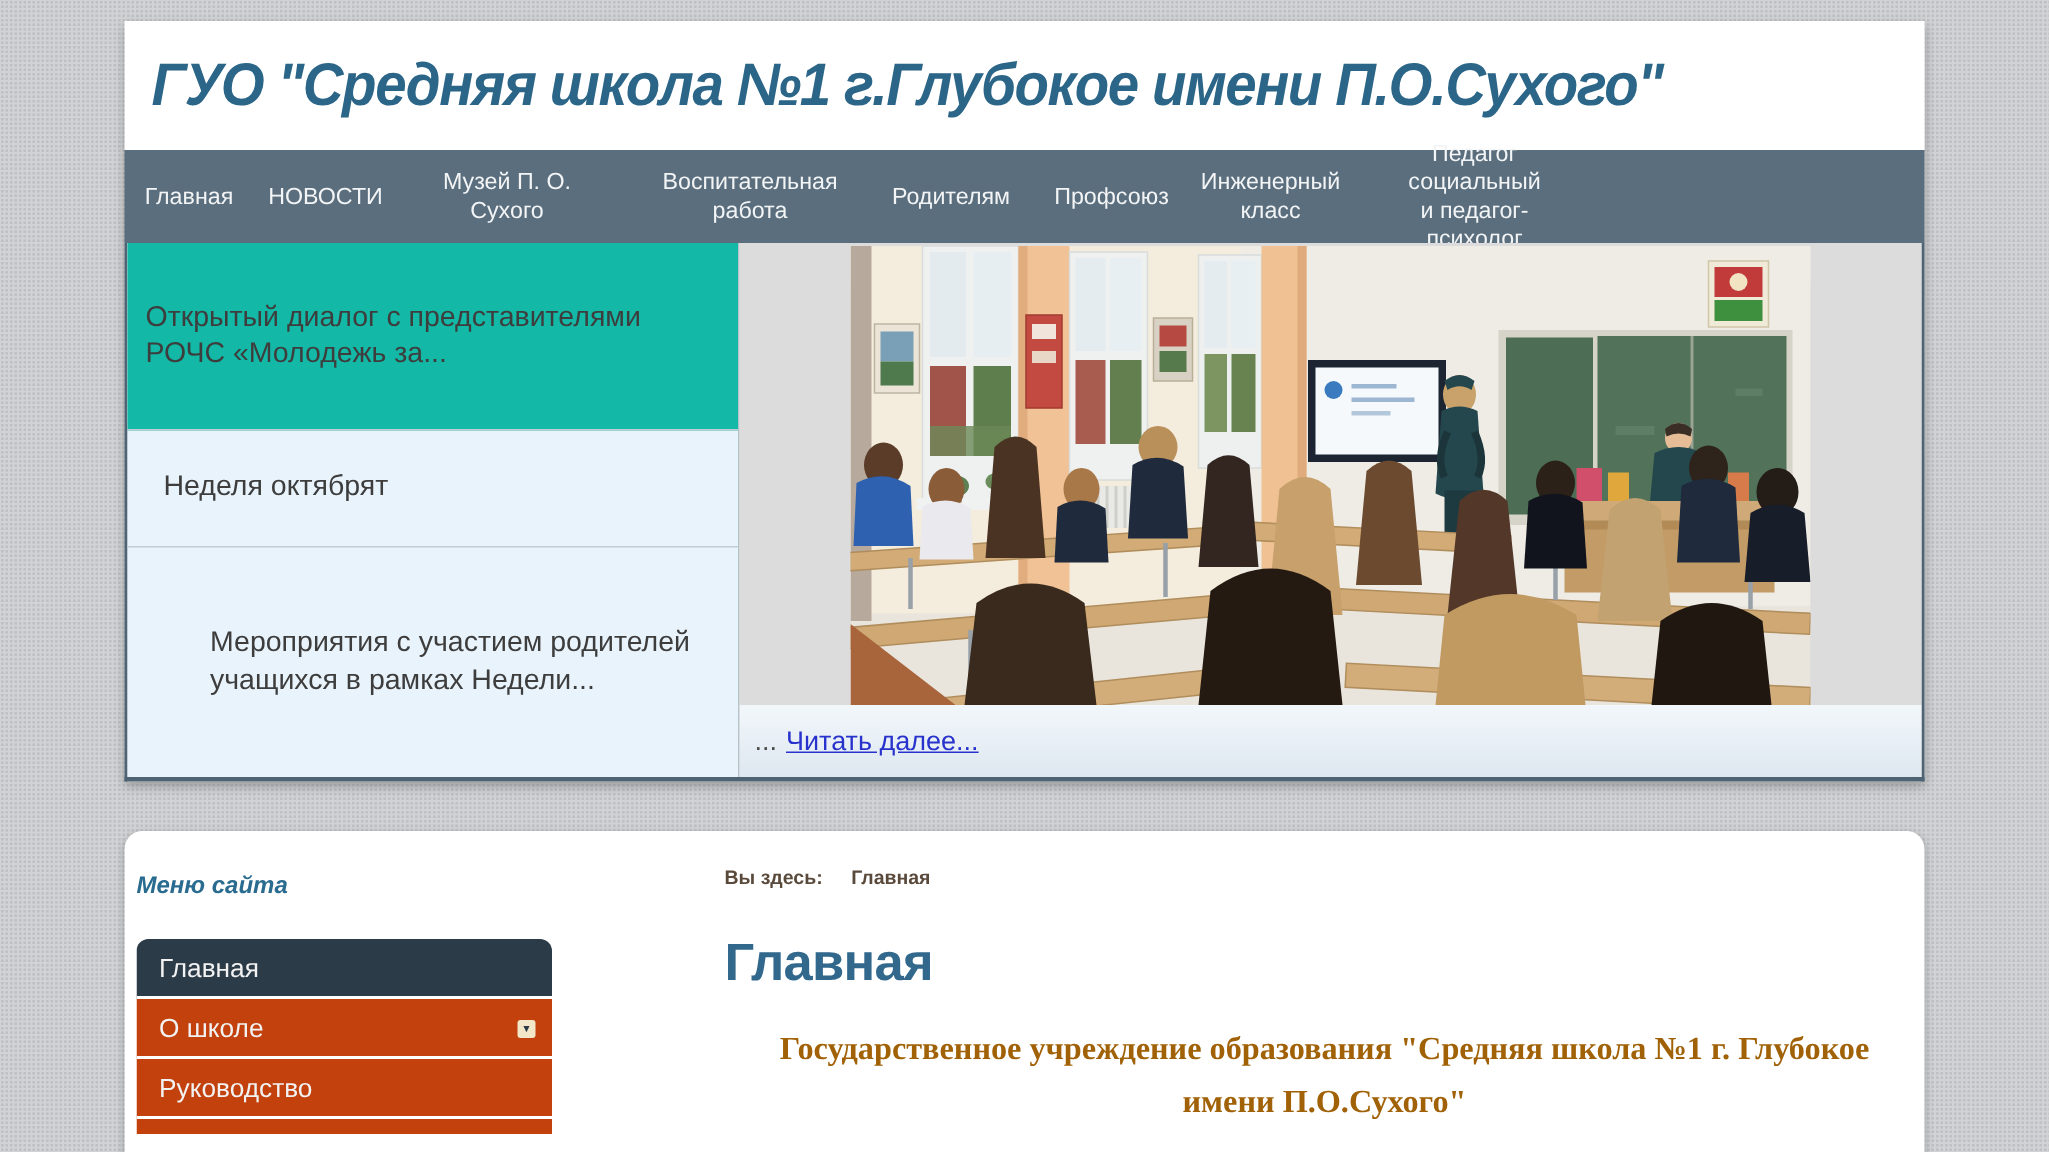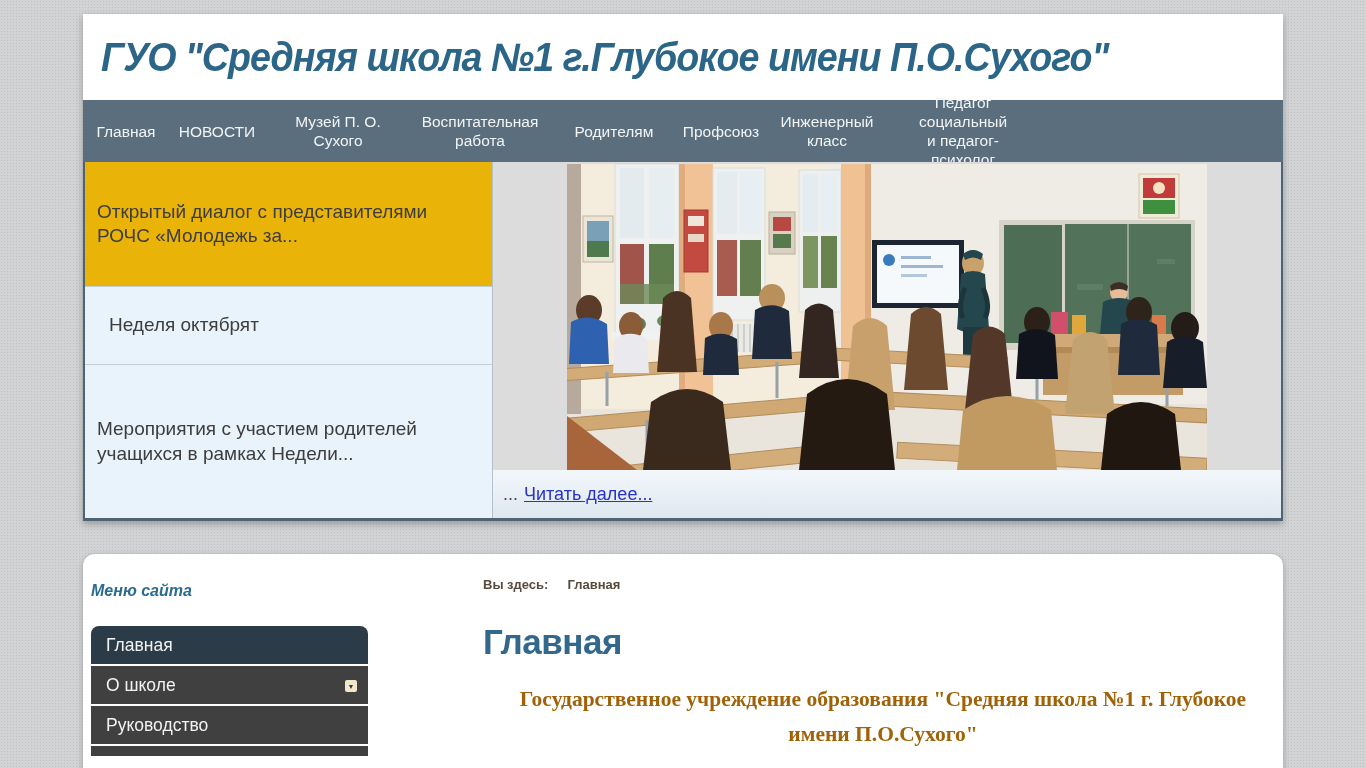--- a/index.html
+++ b/index.html
@@ -20,38 +20,38 @@
     letter-spacing:-1px; transform:scaleX(.94); transform-origin:left center; white-space:nowrap;
   }
   .nav-bar { background:#5a6e7e; height:62px; display:flex; align-items:center; }
   .nav-item {
     color:#f2f4f5; font-size:15.5px; line-height:19px; text-align:center; cursor:pointer;
     display:flex; align-items:center; justify-content:center; height:62px;
   }
   .nav-item:nth-child(1){ margin-left:12px; width:62px; }
   .nav-item:nth-child(2){ margin-left:19px; width:82px; }
   .nav-item:nth-child(3){ margin-left:34px; width:92px; }
-  .nav-item:nth-child(4){ margin-left:36px; width:120px; }
+  .nav-item:nth-child(4){ margin-left:56px; width:120px; }
   .nav-item:nth-child(5){ margin-left:32px; width:84px; }
   .nav-item:nth-child(6){ margin-left:21px; width:88px; }
   .nav-item:nth-child(7){ margin-left:20px; width:84px; }
   .nav-item:nth-child(8){ margin-left:44px; width:100px; }
   .nav-item:nth-child(9){ margin-left:40px; width:234px; }
 
   .slider { display:flex; height:359px; border:2px solid #4e6474; border-top:none; border-bottom-width:3px; background:#dcdcdc; }
   .news-list { width:408px; background:#e9f3fb; border-right:1px solid #b6c2ca; display:flex; flex-direction:column; }
   .news-item {
     display:flex; align-items:center; padding:10px 22px 10px 12px;
     font-size:19px; line-height:1.28; color:#3d3d3d; cursor:pointer;
     border-bottom:1px solid #c3cdd4;
   }
-  .news-item.active { background:#eab308; }
+  .news-item.active { background:#14b8a6; }
   .news-item:nth-child(1){ height:125px; }
   .news-item:nth-child(2){ height:78px;padding-left:24px; }
-  .news-item:nth-child(3){ flex:1; border-bottom:none; }
+  .news-item:nth-child(3){ flex:1; border-bottom:none;margin-left:43px; }
 
   .photo-area { position:relative; flex:1; background:#dcdcdc; overflow:hidden; }
   .slide-photo { position:absolute; left:74px; top:2px; width:640px; height:306px; cursor:pointer; }
   .readmore-strip {
     position:absolute; left:0; right:0; bottom:0; height:48px;
     background:linear-gradient(rgba(243,248,252,.96), rgba(222,232,241,.96));
     display:flex; align-items:center; padding-left:10px; font-size:18px;
   }
   .readmore-prefix { color:#4a4a4a; margin-right:6px; }
   .readmore-link { color:#2832cc; text-decoration:underline; cursor:pointer; }
@@ -59,21 +59,21 @@
   
   .bottom-card {
     margin-top:33px; background:#ffffff; border-radius:12px 12px 0 0;
     box-shadow:0 2px 6px rgba(0,0,0,.25); height:300px; display:flex;
   }
   .sidebar { width:316px; padding:28px 0 0 8px; }
   .menu-title { color:#2a6b90; font-style:italic; font-weight:bold; font-size:16px; }
   .site-menu { width:277px; margin-top:26px; border-radius:8px 8px 0 0; overflow:hidden; }
   .menu-item {
     position:relative; height:40px; display:flex; align-items:center; padding-left:15px;
-    background:#404040; color:#f2f2f2; font-size:17.5px; cursor:pointer;
+    background:#c2410c; color:#f2f2f2; font-size:17.5px; cursor:pointer;
     border-bottom:2px solid #ffffff;
   }
   .menu-item.active { background:#2c3b48; }
   .menu-item:last-child { border-bottom:none; height:10px; }
   .submenu-arrow {
     position:absolute; right:11px; top:14px; width:12px; height:12px;
     background:#f2e7c9; border-radius:2px; display:flex; align-items:center; justify-content:center;
     font-size:7px; color:#2d3c49; cursor:pointer;
   }
 

